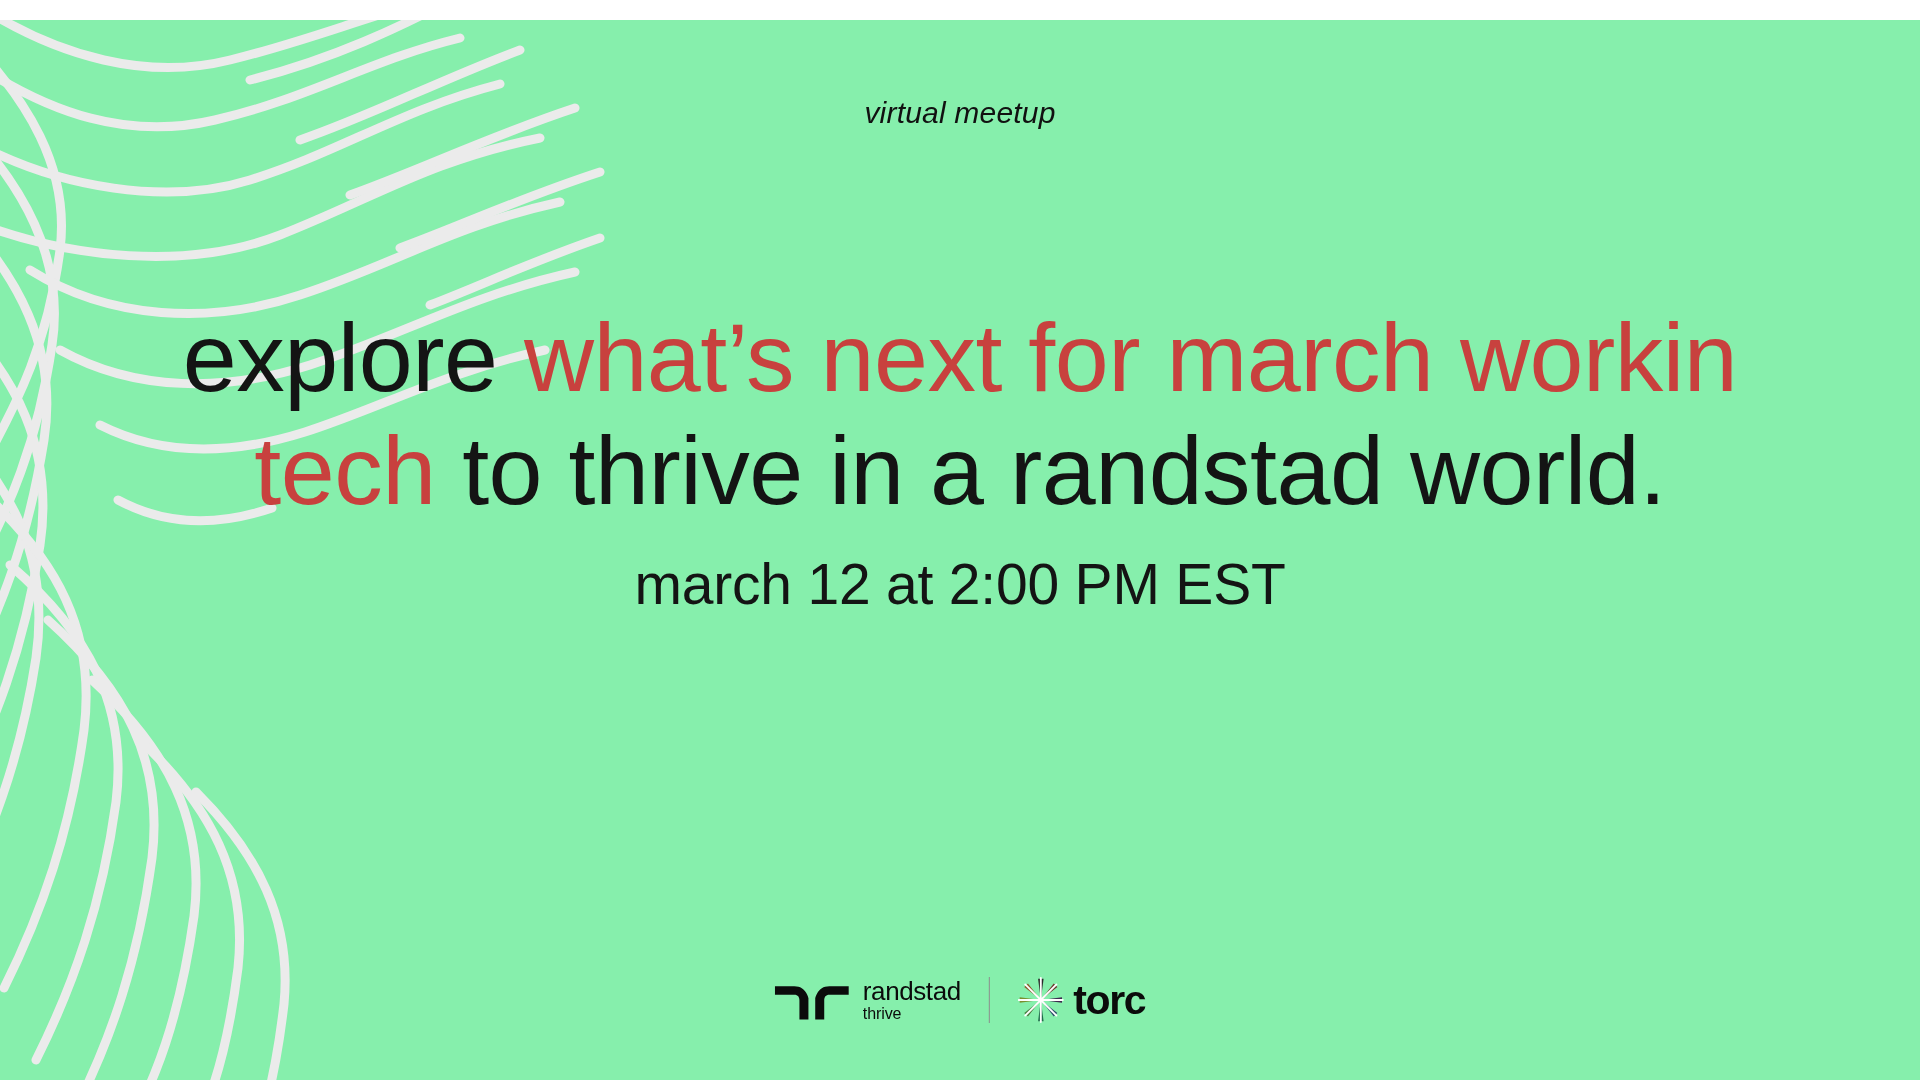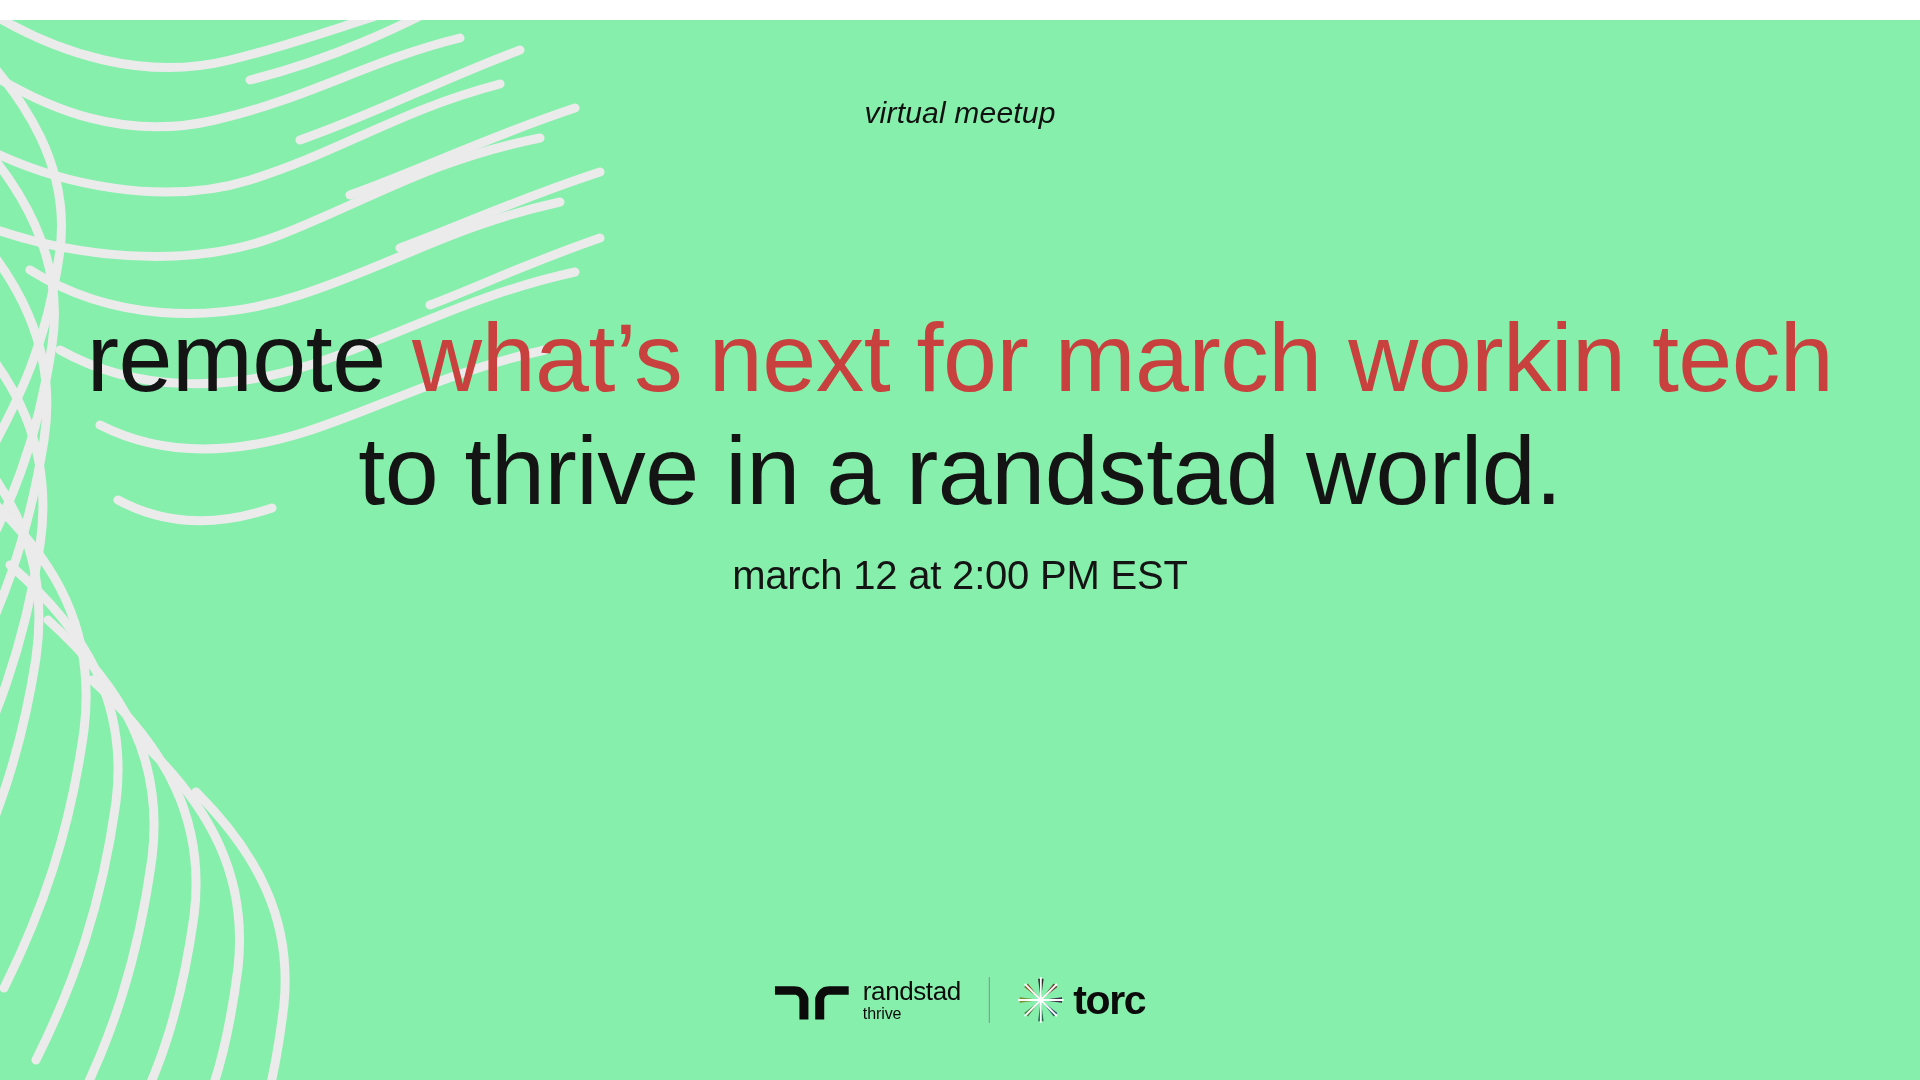--- a/index.html
+++ b/index.html
@@ -60,21 +60,21 @@
     font-size: 97px;
     font-weight: 400;
     line-height: 1.16;
     color: #141414;
     letter-spacing: -0.5px;
   }
   .headline .accent { color: #C8413E; }
 
   .datetime {
     margin-top: 26px;
-    font-size: 40px;
+    font-size: 57px;
     font-weight: 400;
     color: #141414;
     line-height: 1.1;
     letter-spacing: -0.2px;
   }
 
   
   .logo-lockup {
     position: absolute;
     left: 50%;
@@ -161,21 +161,21 @@
       <path d="M400,228 C460,206 520,178 600,152"></path>
       <path d="M430,285 C480,266 530,242 600,218"></path>
     </g>
   </svg>
 
   <div class="content">
 
     <div class="eyebrow">virtual meetup</div>
 
     <div class="headline">
-      <span>remote </span><span class="accent">what’s next for march work</span><span class="accent">in tech</span><span> to thrive in a randstad world.</span>
+      <span>explore </span><span class="accent">what’s next for march work</span><span class="accent">in tech</span><span> to thrive in a randstad world.</span>
     </div>
 
     <div class="datetime">march 12 at 2:00 PM EST</div>
 
   </div>
 
   <div class="logo-lockup">
 
     <div class="randstad-logo">
       <svg class="randstad-mark" width="74" height="40" viewBox="0 0 74 40" aria-hidden="true">

